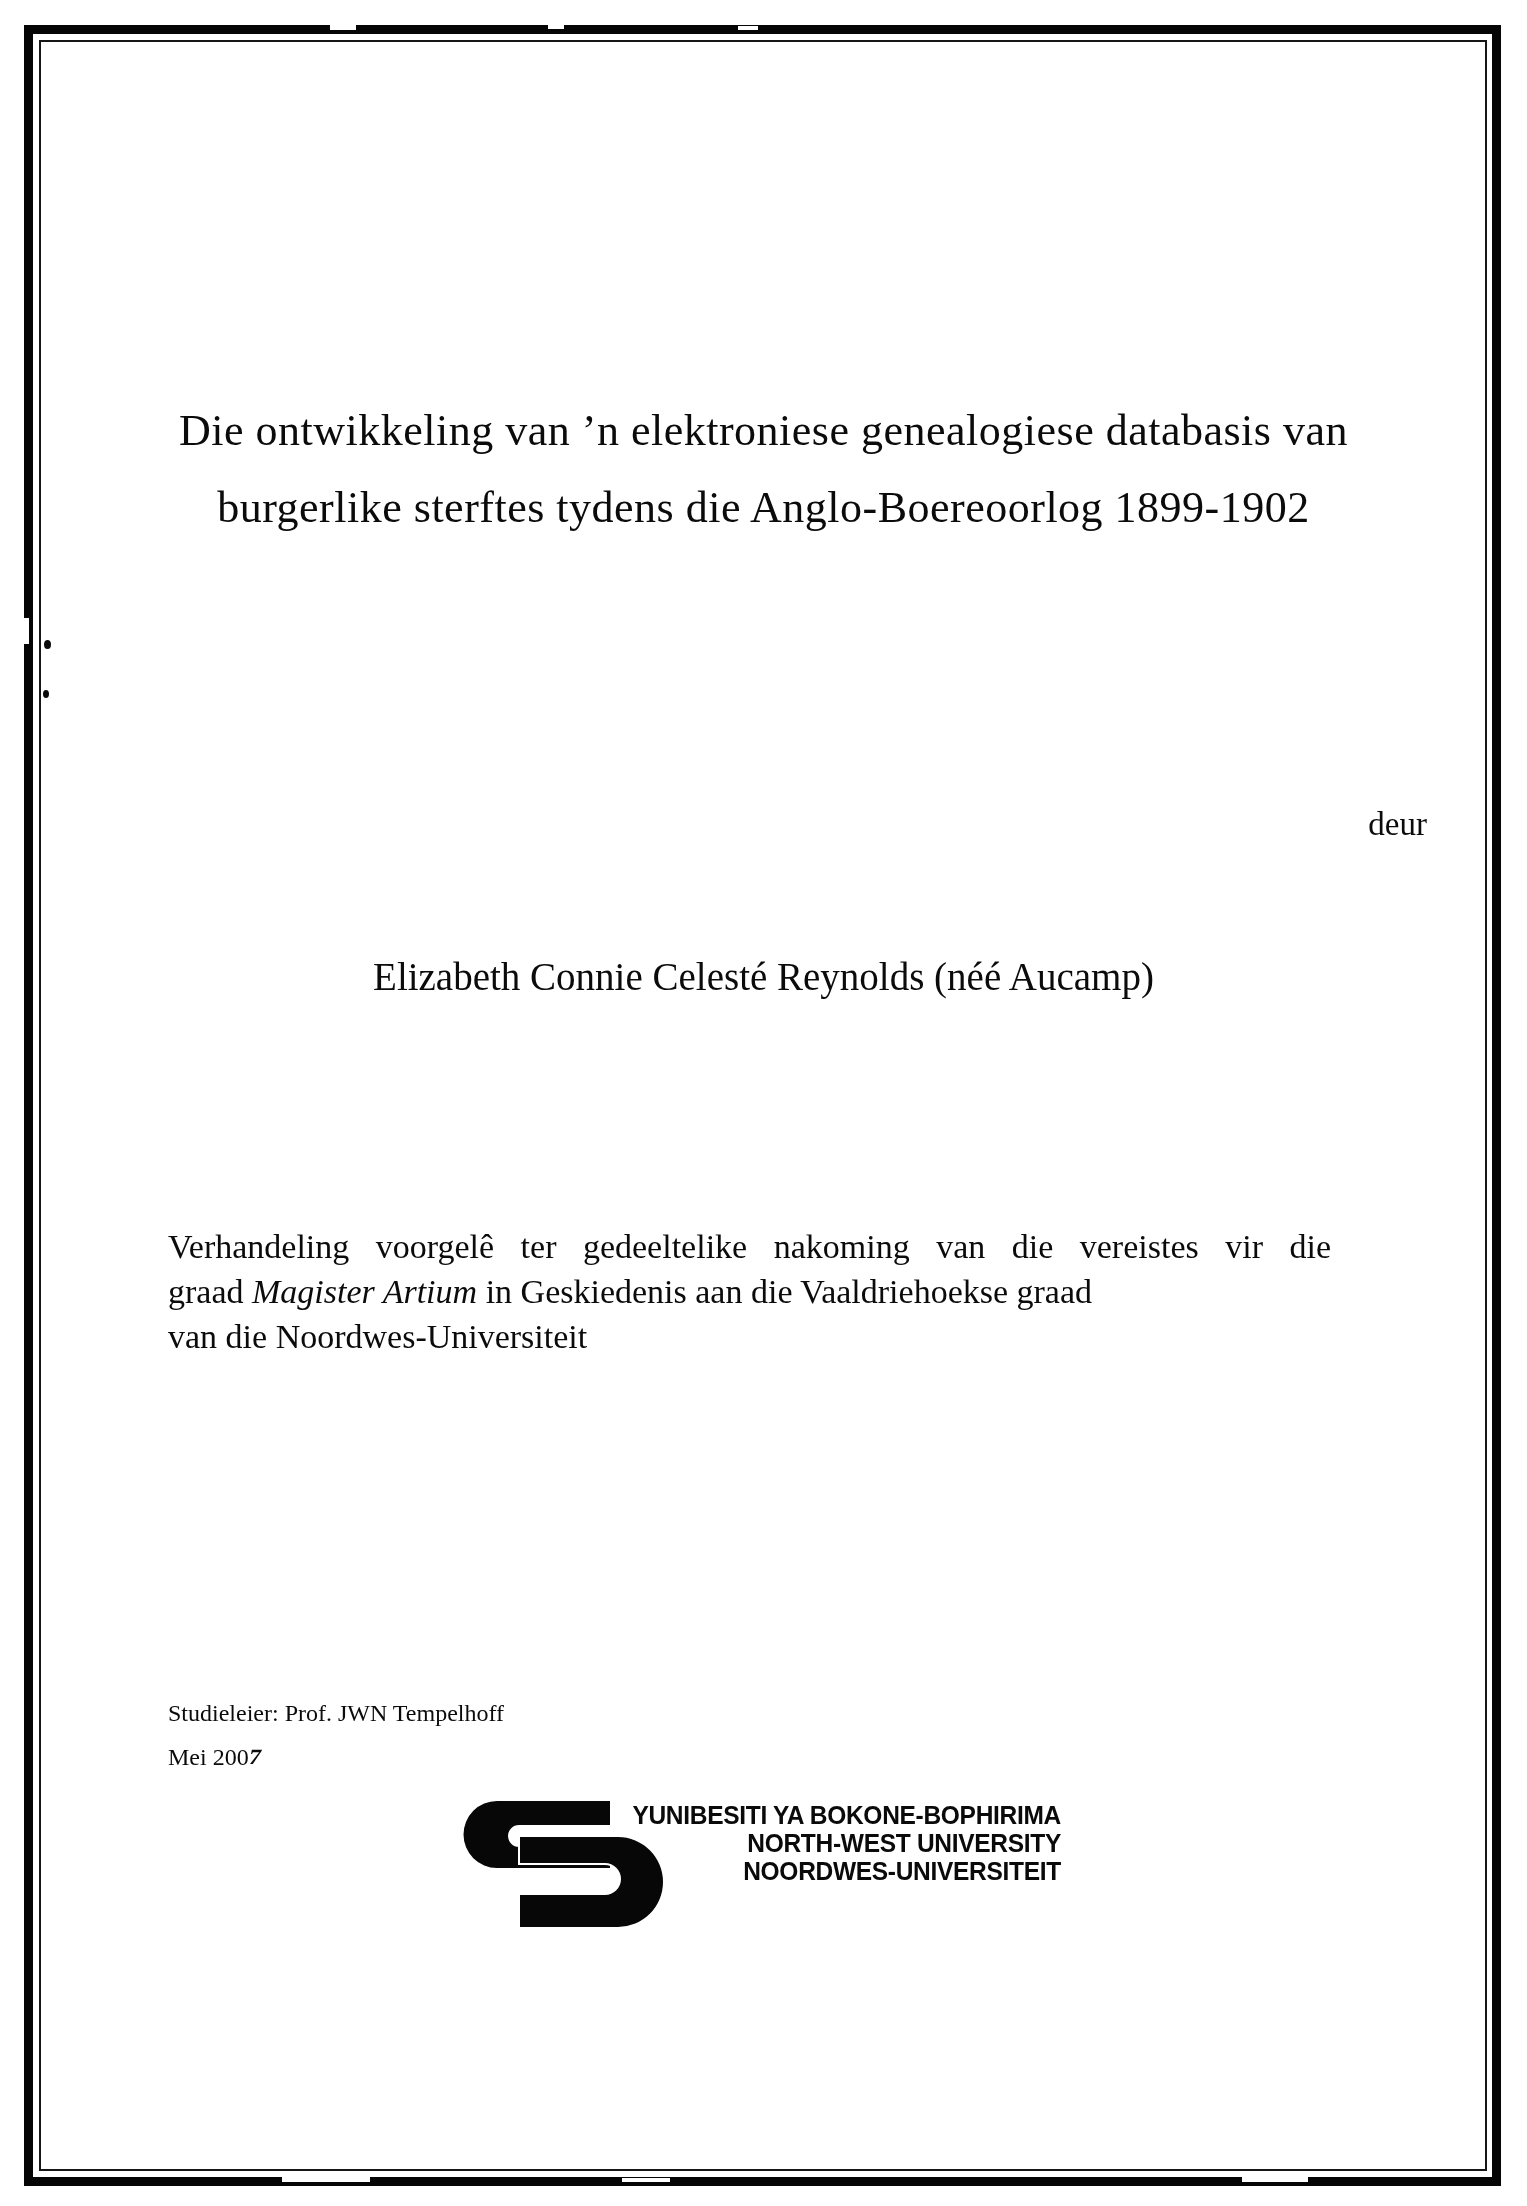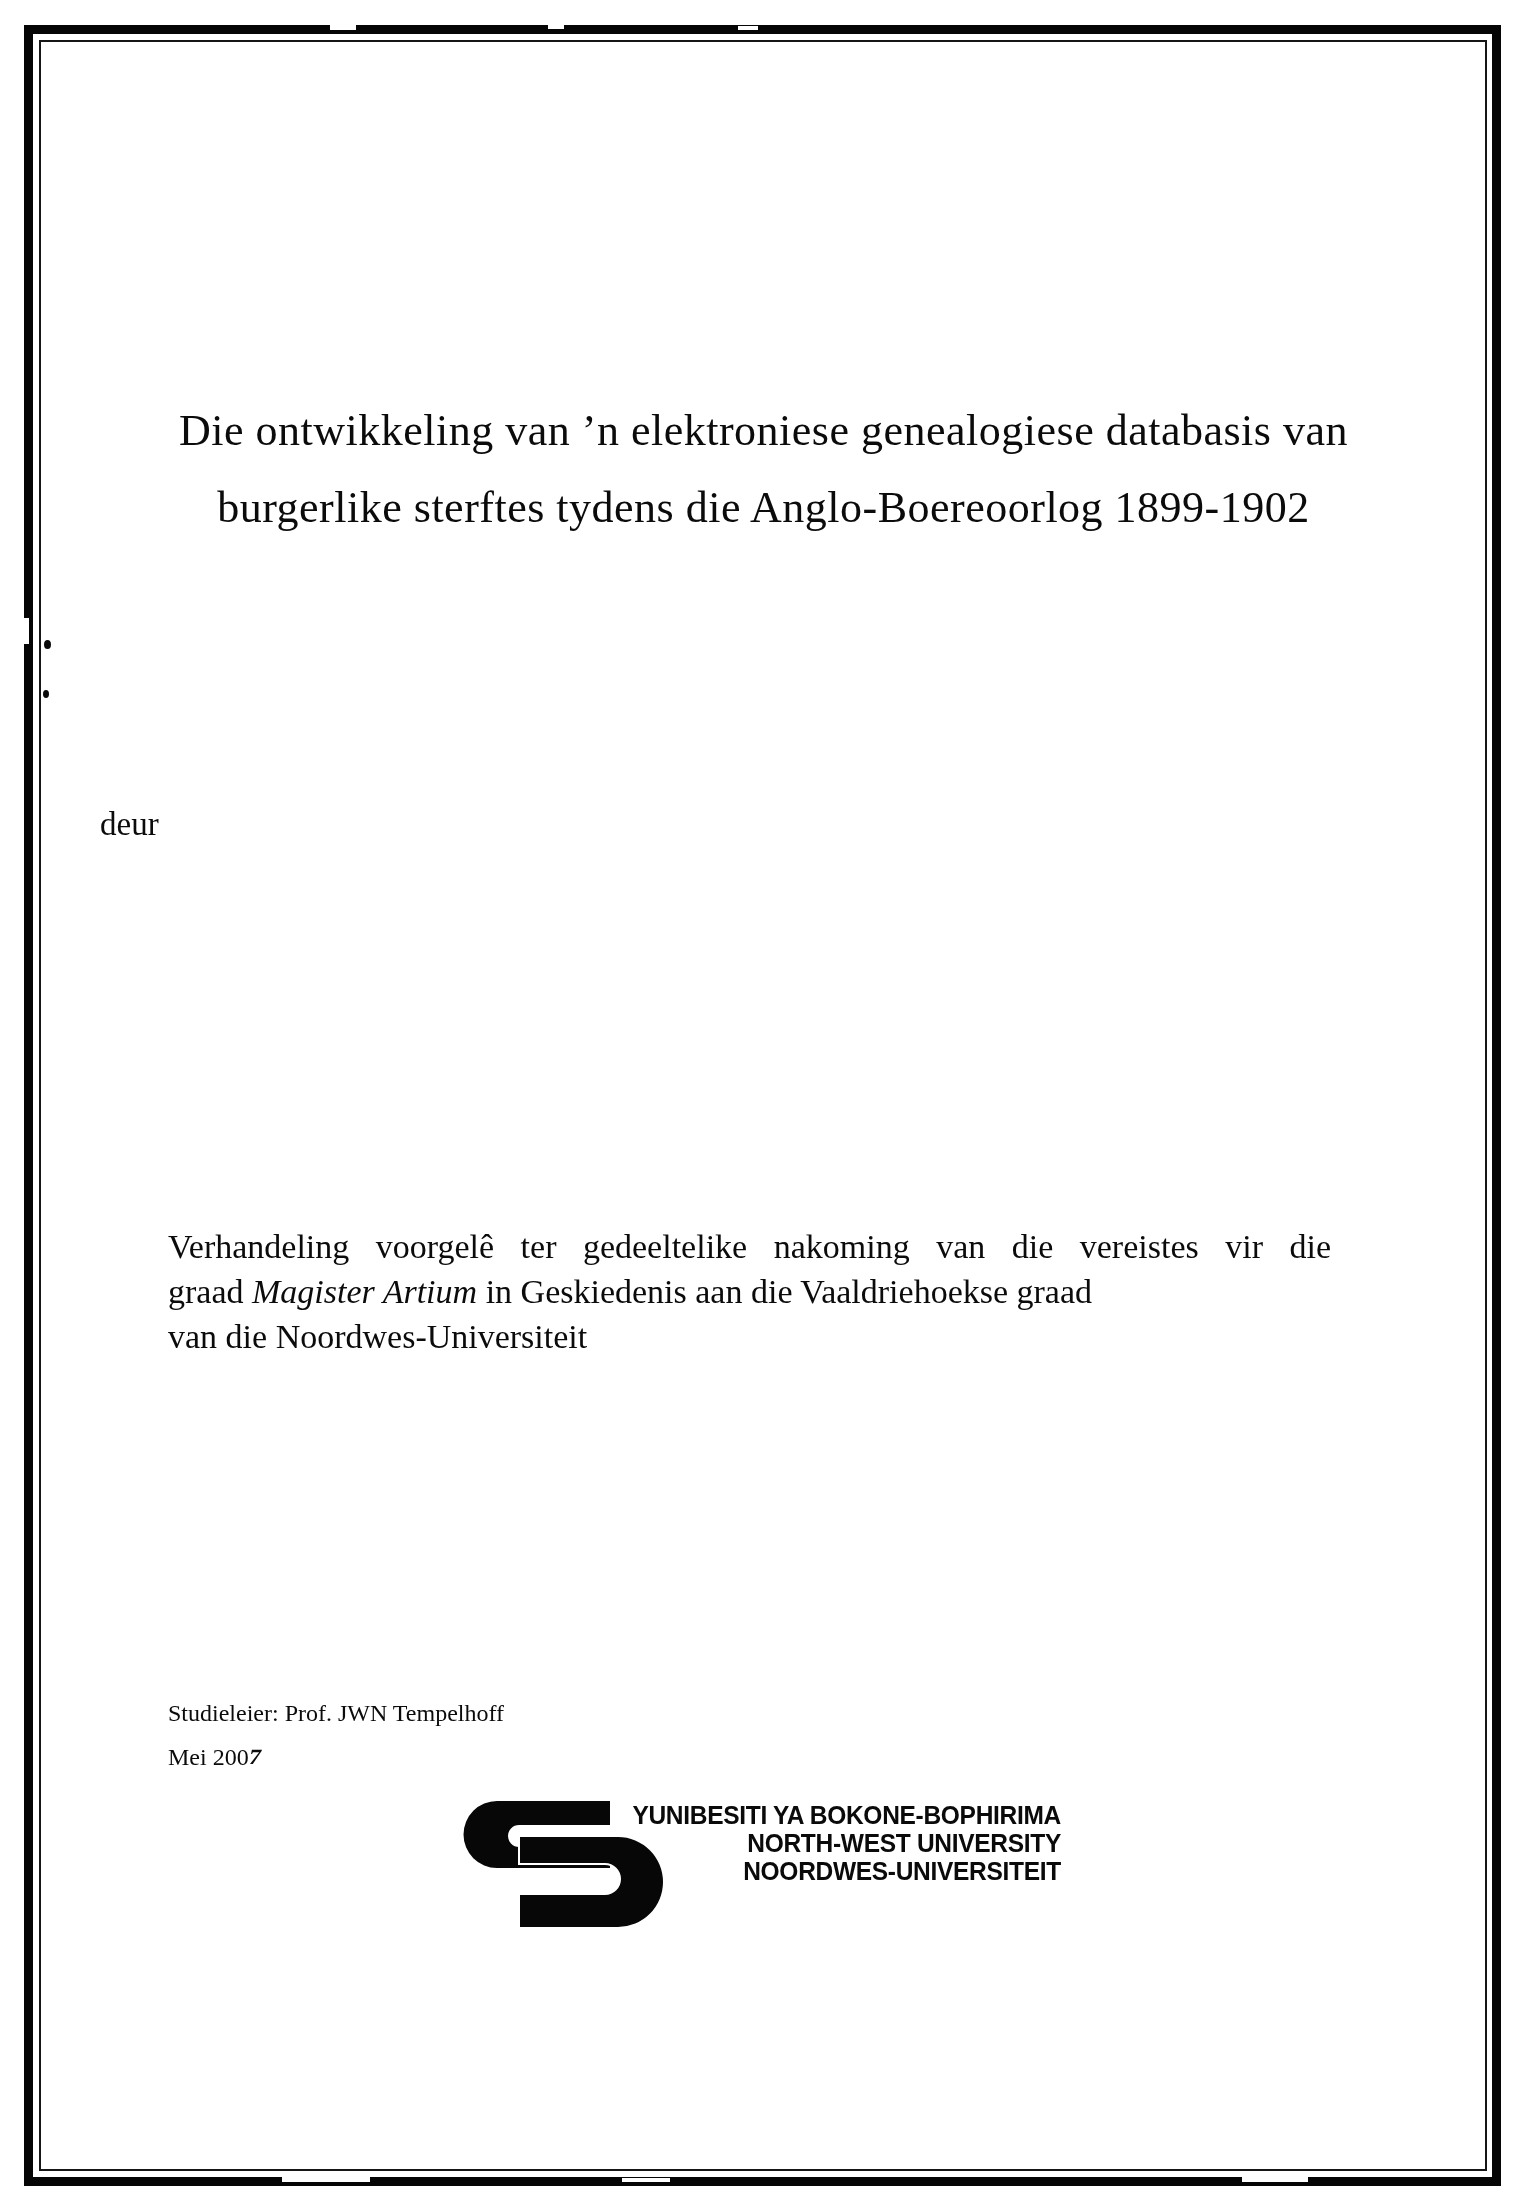--- a/index.html
+++ b/index.html
@@ -5,21 +5,21 @@
   html,body{margin:0;padding:0;background:#e8e8e8;}
   .page{position:relative;width:1527px;height:2206px;background:#ffffff;
         font-family:"Liberation Serif","DejaVu Serif",serif;color:#0b0b0b;overflow:hidden;padding-left:20px;}
   .border-outer{position:absolute;left:24px;top:25px;width:1477px;height:2161px;
         border:9px solid #050505;box-sizing:border-box;}
   .border-inner{position:absolute;left:39px;top:40px;width:1448px;height:2131px;
         border:2px solid #161616;box-sizing:border-box;}
   .notch{position:absolute;background:#ffffff;}
   .title{position:absolute;left:100px;top:392px;width:1327px;text-align:center;
         font-size:44px;line-height:77px;letter-spacing:0.5px;}
-  .byline{position:absolute;left:100px;top:806px;width:1327px;text-align:left;font-size:33px;font-family:Liberation Serif, serif;}
+  .byline{position:absolute;left:100px;top:806px;width:1327px;text-align:right;font-size:33px;font-family:Liberation Serif, serif;}
   .author{position:absolute;left:100px;top:954px;width:1327px;text-align:center;font-size:39px;}
   .statement{position:absolute;left:168px;top:1224px;width:1163px;font-size:34px;line-height:45px;}
   .statement .just{text-align:justify;text-align-last:justify;}
   .statement .ital{font-style:italic;margin-top:24px;}
   .supervisor-block{position:absolute;left:168px;top:1643px;width:1163px;font-size:24px;line-height:44px;margin-top:48px;}
   .date-seven{display:inline-block;transform:skewX(-12deg) scaleY(0.9);font-weight:bold;}
   .logo{position:absolute;left:455px;top:1795px;width:610px;height:140px;}
   .logo-icon{position:absolute;left:0;top:0;}
   .logo-text{position:absolute;left:130px;top:6px;width:476px;text-align:right;
         font-family:"Liberation Sans","DejaVu Sans",sans-serif;font-weight:700;
@@ -45,20 +45,21 @@
   <div class="speck" style="left:44px;top:640px;width:7px;height:9px;"></div>
   <div class="speck" style="left:43px;top:690px;width:6px;height:8px;"></div>
 
   <div class="title">
     <div>Die ontwikkeling van ’n elektroniese genealogiese databasis van</div>
     <div>burgerlike sterftes tydens die Anglo-Boereoorlog 1899-1902</div>
   </div>
 
   <div class="byline">deur</div>
 
+  <div class="author">Elizabeth Connie Celesté Reynolds (néé Aucamp)</div>
 
   <div class="statement">
     <div class="just">Verhandeling voorgelê ter gedeeltelike nakoming van die vereistes vir die</div>
     <div><span>graad </span><span class="ital">Magister Artium</span><span> in Geskiedenis aan die Vaaldriehoekse graad</span></div>
     <div>van die Noordwes-Universiteit</div>
   </div>
 
   <div class="supervisor-block">
     <div>Studieleier: Prof. JWN Tempelhoff</div>
     <div><span>Mei 200</span><span class="date-seven">7</span></div>

